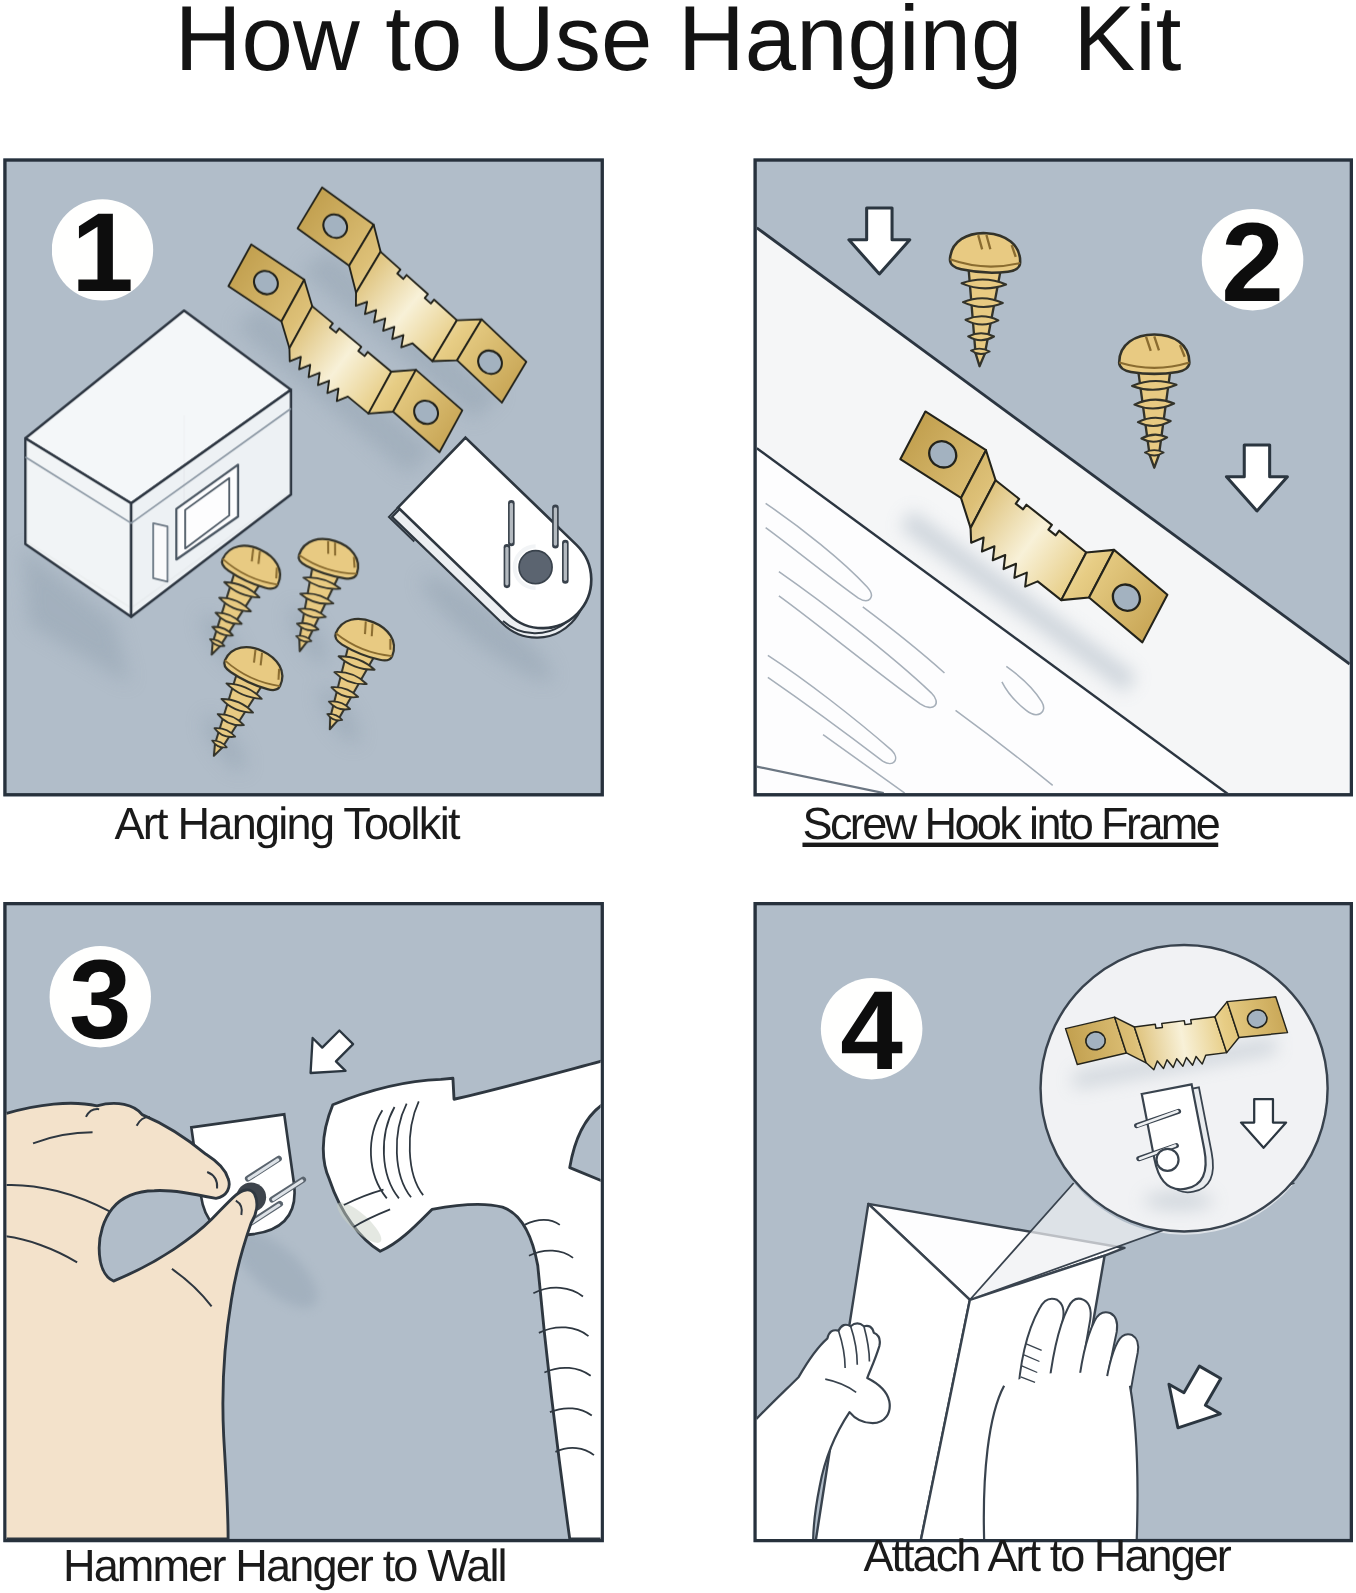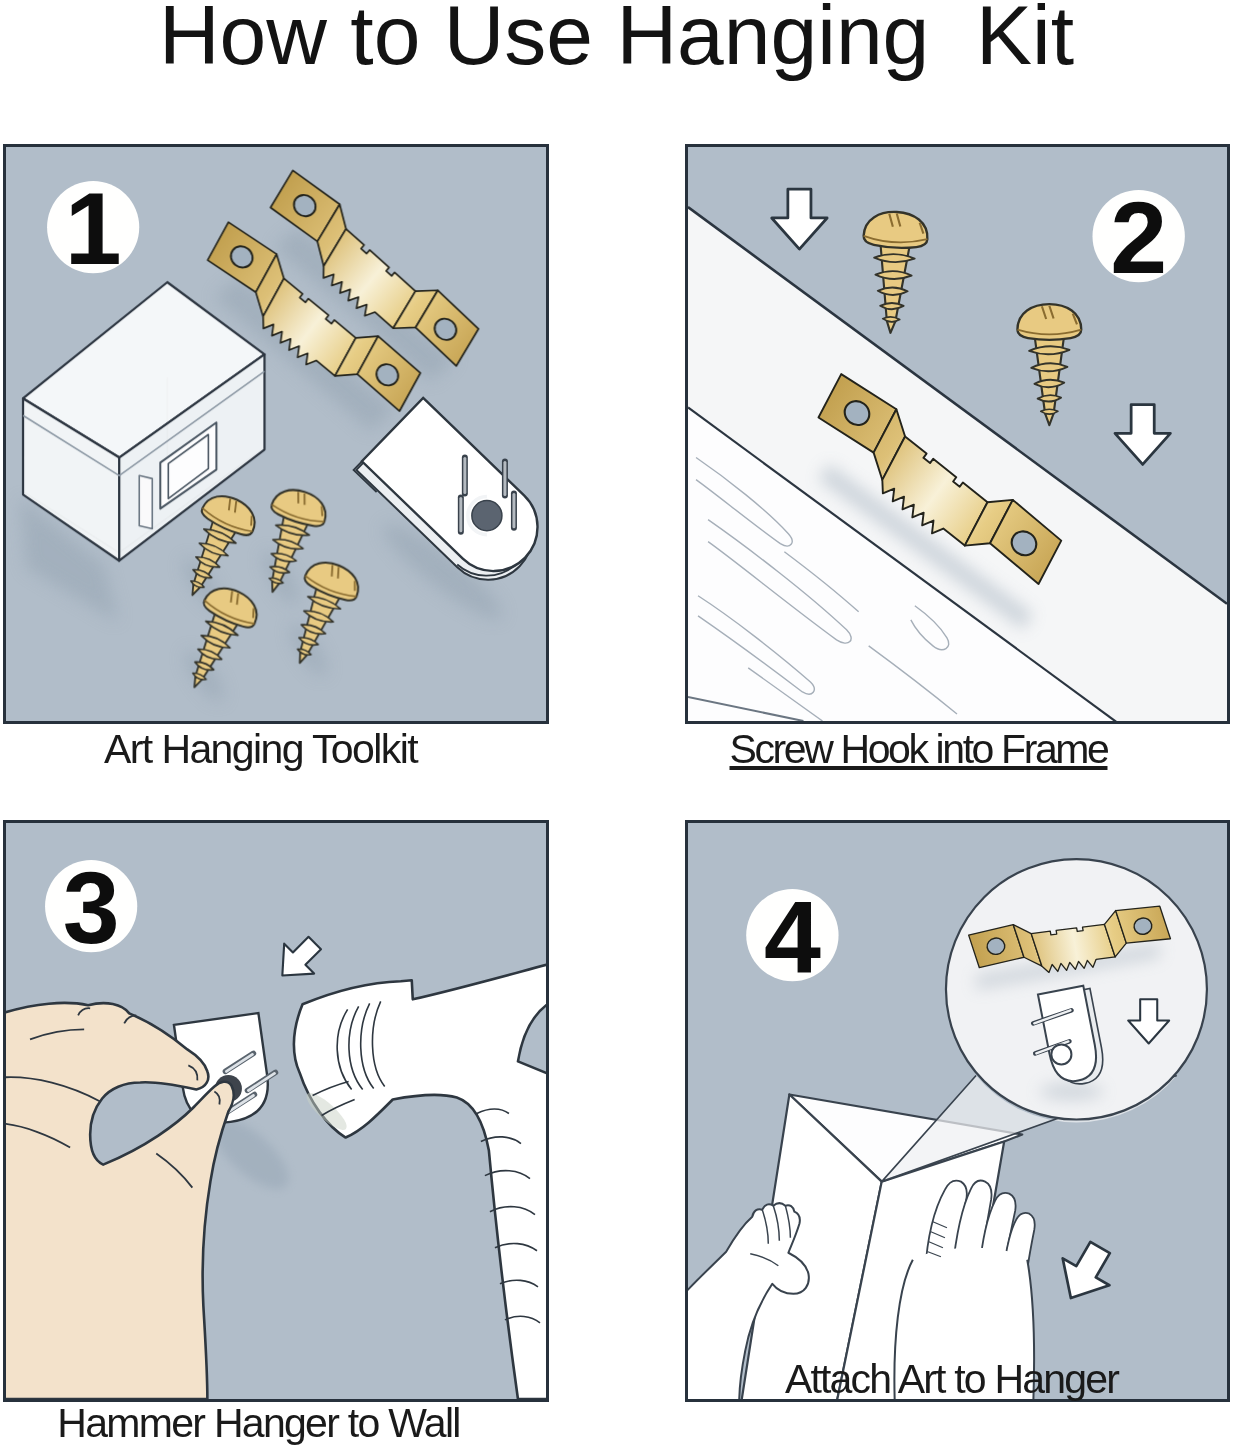--- a/index.html
+++ b/index.html
@@ -327,13 +327,13 @@
   <use href="#ar" transform="translate(396,449) rotate(30) scale(1.12)"></use>
 
   <circle cx="104" cy="112" r="46" fill="#fffffe"></circle>
   <text x="104" y="149" font-size="102" font-weight="bold" fill="#0d0d0d" text-anchor="middle">4</text>
 </svg>
 </div>
 
 <div class="cap" id="c1" style="left:-12px;width:545px;top:729px;letter-spacing:-1.6px;">Art Hanging Toolkit</div>
 <div class="cap" id="c2" style="left:647px;width:543px;top:729px;letter-spacing:-2.4px;text-decoration:underline;">Screw Hook into Frame</div>
 <div class="cap" id="c3" style="left:-14px;width:545px;top:1403px;letter-spacing:-1.7px;">Hammer Hanger to Wall</div>
-<div class="cap" id="c4" style="left:680px;width:543px;top:1359px;letter-spacing:-1.8px;">Attach Art to Hanger</div>
+<div class="cap" id="c4" style="left:680px;width:543px;top:1394px;letter-spacing:-1.8px;">Attach Art to Hanger</div>
 
 </body></html>

